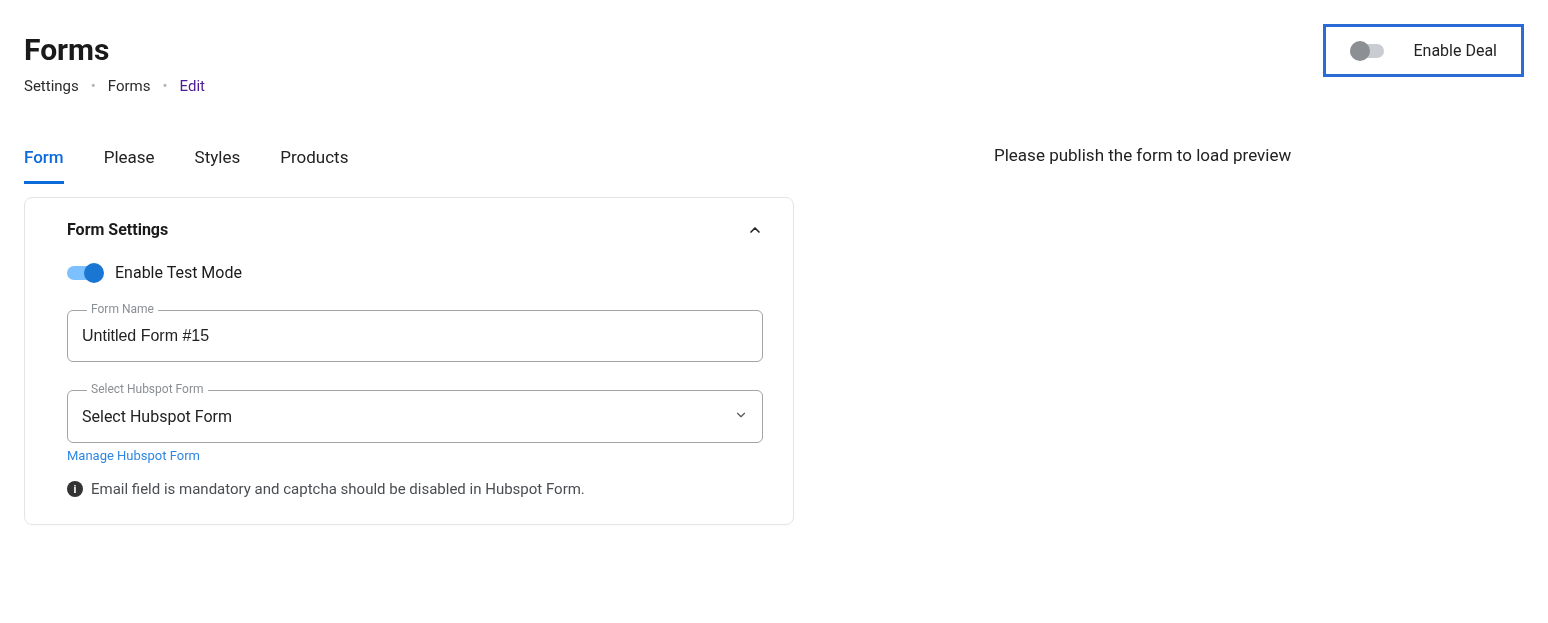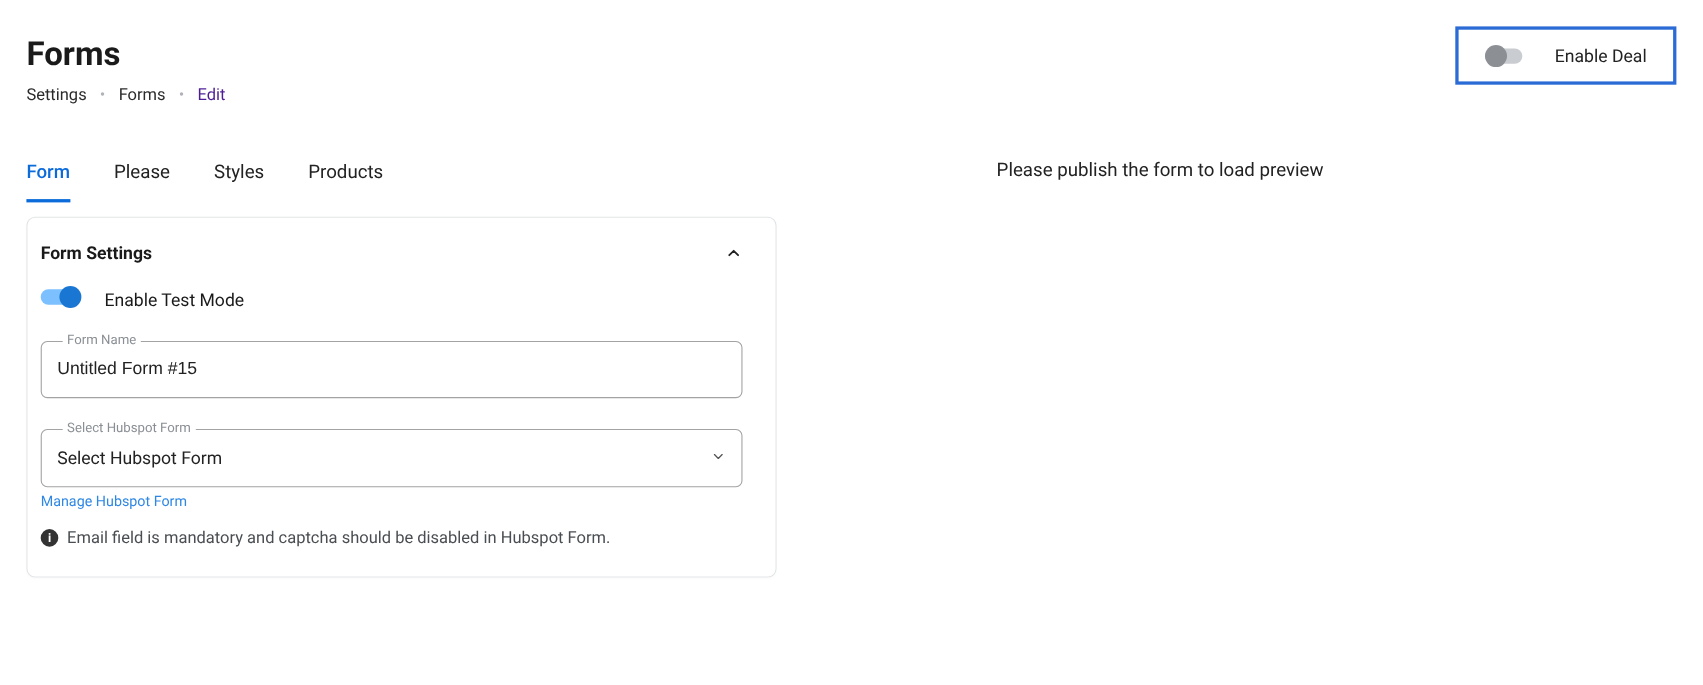--- a/index.html
+++ b/index.html
@@ -17,29 +17,29 @@
   .breadcrumb .bc-sep { color:#b0b4b8; }
   .breadcrumb .bc-muted { color:#4c1d95; }
   .enable-deal-box { border:3px solid #2b6bd6; padding:14px 24px; display:flex; align-items:center; gap:29px;justify-content:center; }
   .toggle { position:relative; width:34px; height:14px; border-radius:14px; background:#c9ccd0; display:inline-block; }
   .toggle .knob { position:absolute; top:-3px; width:20px; height:20px; border-radius:50%; background:#8c8f93; }
   .toggle.off .knob { left:0; }
   .toggle.on { background:#7cc0ff; }
   .toggle.on .knob { background:#1976d2; right:-3px; left:auto; }
   .ed-label { font-size:16px; color:#222; }
   .content-row { display:flex; gap:200px; margin-top:50px; align-items:flex-start; }
-  .left-col { width:682px; }
+  .left-col { width:770px; }
   .tabs { display:flex; gap:40px; border-bottom:1px solid transparent; }
   .tab { font-size:17px; padding:2px 0 14px 0; cursor:pointer; color:#222; }
   .tab.active { color:#0b6bdb; font-weight:500; border-bottom:3px solid #0b6bdb; }
-  .card { margin-top:12px; border:1px solid #e2e5e8; border-radius:8px; padding:22px 30px 26px 12px; box-shadow:0 1px 2px rgba(0,0,0,0.02); }
+  .card { margin-top:12px; border:1px solid #e2e5e8; border-radius:8px; padding:22px 30px 26px 42px; box-shadow:0 1px 2px rgba(0,0,0,0.02); }
   .card-header { display:flex; justify-content:space-between; align-items:center; margin-bottom:24px; }
   .card-title { font-weight:700; font-size:16px; }
   .chev { width:16px; height:16px; display:inline-block; }
-  .toggle-row { display:flex; align-items:flex-start; gap:24px; margin-bottom:28px; }
+  .toggle-row { display:flex; align-items:center; gap:14px; margin-bottom:28px; }
   .tmode-label { font-size:16px; }
   .field { position:relative; margin-bottom:28px; }
   .field .float-label { position:absolute; top:-8px; left:20px; background:#fff; padding:0 4px; font-size:12px; color:#8a8f94; }
   .field input.text, .field .select { width:100%; border:1px solid #a3a3a3; border-radius:6px; padding:16px 14px; font-size:16px; color:#222; background:#fff; }
   .field .select { display:flex; justify-content:space-between; align-items:center; cursor:pointer; }
   .link { color:#2e87e4; font-size:13px; text-decoration:none; display:inline-block; margin-top:-8px; }
   .note-row { display:flex; align-items:center; gap:8px; margin-top:16px; color:#4a4e52; font-size:15px; }
   .info-icon { width:16px; height:16px; border-radius:50%; background:#333; color:#fff; font-size:11px; display:inline-flex; align-items:center; justify-content:center; font-weight:bold; }
   .preview-msg { font-size:17px; color:#222; }
 </style>

